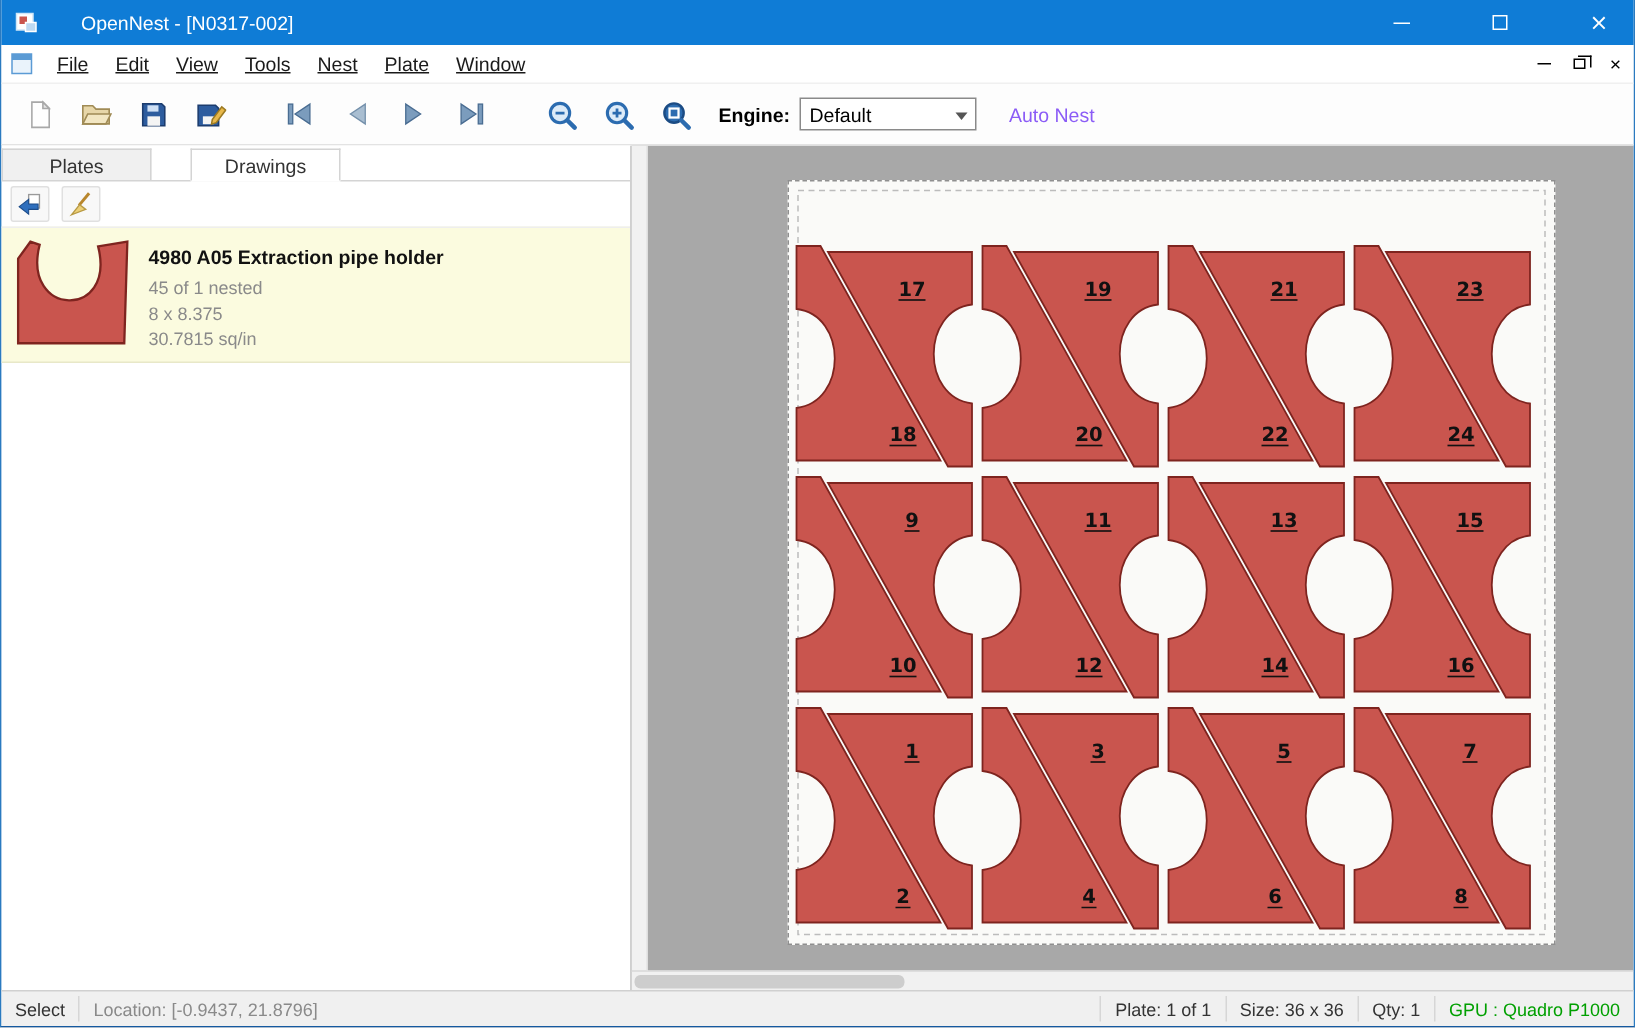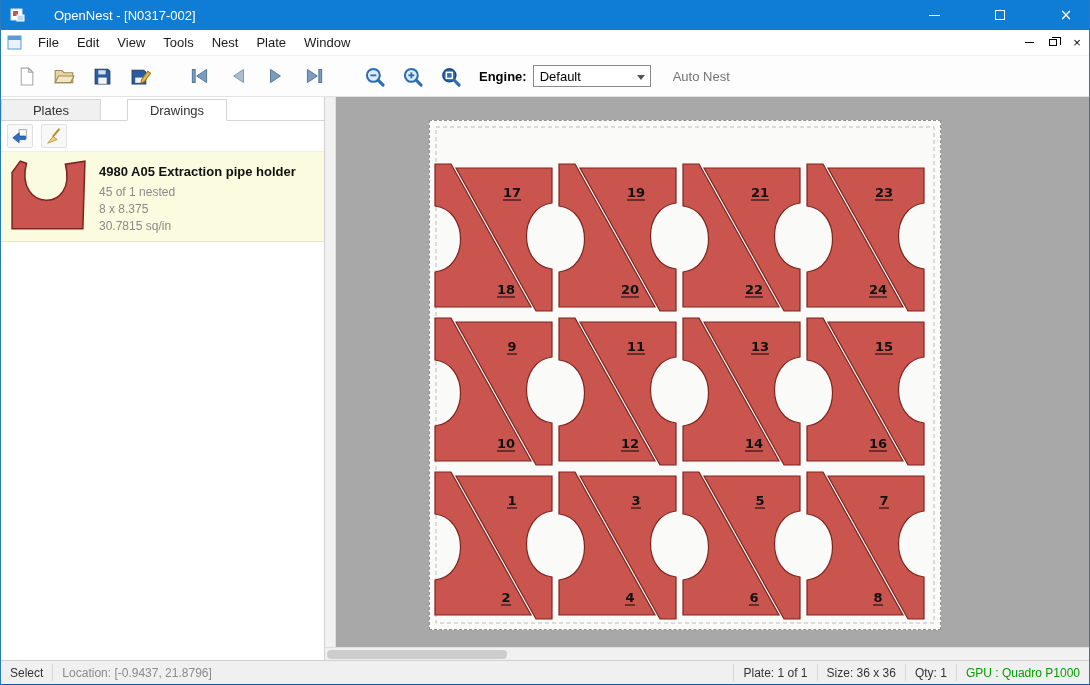--- a/index.html
+++ b/index.html
@@ -15,40 +15,40 @@
   .titlebar .app-icon { width:16px; height:16px; margin:0 8px 0 9px; }
   .titlebar .title { font-size:13px; flex:1; }
   .caption-btn { width:46px; height:30px; display:flex; align-items:center; justify-content:center; color:#fff; }
   .min-glyph { width:11px; height:1px; background:#fff; display:block; }
   .max-glyph { width:10px; height:10px; border:1px solid #fff; display:block; }
   .close-glyph { font-size:15px; line-height:1; font-family:"DejaVu Sans",sans-serif; }
 
   
   .menubar { background:#ffffff; display:flex; align-items:center; border-bottom:1px solid #f0f0f0; }
   .menubar .mdi-icon { width:16px; height:16px; margin:0 6px 0 6px; }
-  .menu-item { padding:20px 9px; color:#1a1a1a; cursor:default; }
+  .menu-item { padding:20px 9px; color:#1a1a1a; cursor:default;text-decoration:underline; }
   .menubar-spacer { flex:1; }
   .mdi-btn { width:24px; height:22px; display:flex; align-items:center; justify-content:center; color:#000; }
   .mdi-min { width:9px; height:1px; background:#000; display:block; }
   .mdi-restore { width:8px; height:7px; border:1px solid #000; position:relative; display:block; }
   .mdi-restore::before { content:""; position:absolute; left:2px; top:-3px; width:8px; height:7px; border:1px solid #000; border-bottom:none; border-left:none; }
   .mdi-close { font-size:13px; line-height:1; }
 
   
   .toolbar { background:#fdfdfd; border-bottom:1px solid #e3e3e3; display:flex; align-items:center; padding:0 6px; }
   .tbtn { width:34px; height:32px; display:flex; align-items:center; justify-content:center; border-radius:3px; margin:0 2px; }
   .tgroup-gap { width:22px; }
   .engine-label { font-weight:bold; margin:0 6px 0 10px; }
   .combo { width:118px; height:22px; border:1px solid #8a8a8a; background:#fff; display:flex; align-items:center; padding:0 6px; position:relative; }
   .combo .caret { position:absolute; right:5px; top:9px; width:0; height:0; border-left:4px solid transparent; border-right:4px solid transparent; border-top:5px solid #555; }
-  .auto-nest { margin-left:22px; color:#737373; }
+  .auto-nest { margin-left:22px; color:#8b5cf6; }
 
   
   .main { display:flex; overflow:hidden; }
-  .left-panel { width:324px; background:#fff; border-right:1px solid #cfcfcf; display:flex; flex-direction:column; }
+  .left-panel { width:420px; background:#fff; border-right:1px solid #cfcfcf; display:flex; flex-direction:column; }
   .tabstrip { display:flex; height:24px; border-bottom:1px solid #d4d4d4; background:#fff; padding-top:2px; }
   .tab { min-width:100px; text-align:center; line-height:21px; border:1px solid #d4d4d4; border-bottom:none; background:#f0f0f0; color:#333; }
   .tab.active { background:#fff; font-weight:normal; position:relative; top:0; border-bottom:1px solid #fff; margin-bottom:-1px;margin-left:26px; }
   .panel-tools { height:30px; display:flex; align-items:center; padding:2px 6px; gap:8px; }
   .ptbtn { width:26px; height:24px; display:flex; align-items:center; justify-content:center; border:1px solid #e0e0e0; background:#f8f8f8; border-radius:2px; }
   .drawing-item { background:#fbfbdf; display:flex; padding:6px 8px; gap:10px; border-top:1px solid #eee; border-bottom:1px solid #e8e8c8; }
   .thumb { width:80px; height:74px; flex:none; }
   .item-text { padding-top:6px; }
   .item-title { font-weight:bold; color:#111; margin-bottom:5px; }
   .item-sub { color:#8a8a8a; font-size:12px; line-height:17px; }

